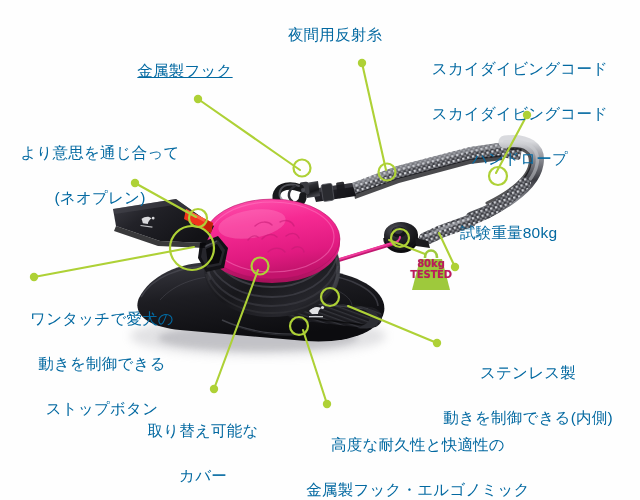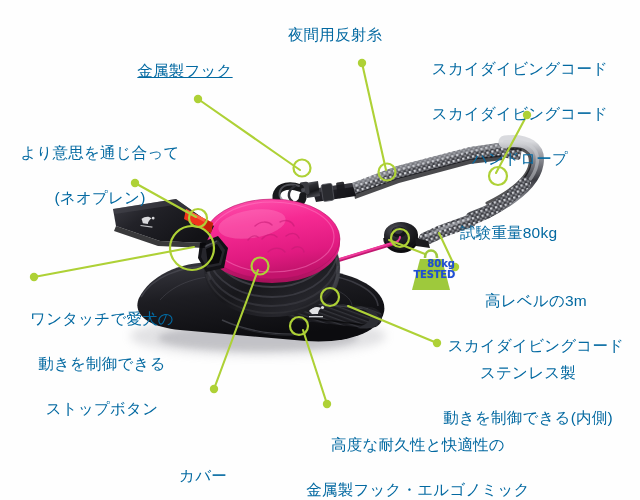--- a/index.html
+++ b/index.html
@@ -26,21 +26,21 @@
   .c-left{text-align:left;}
 
   
   svg.layer{position:absolute;left:0;top:0;width:640px;height:500px;overflow:visible;}
   svg.layer.lines{pointer-events:none;}
 
   
   .badge-wrap{position:absolute;left:407px;top:247px;width:48px;height:46px;}
   .badge-txt{
     position:absolute;left:0;top:12px;width:48px;
-    text-align:right;color:#1d4ed8;
+    text-align:center;color:#be185d;
     font-family:"DejaVu Sans",sans-serif;
     font-weight:bold;line-height:1.05;
     text-shadow:0 0 1px rgba(0,0,0,.25);
   }
   .badge-txt .l1{display:block;font-size:10px;}
   .badge-txt .l2{display:block;font-size:10px;letter-spacing:-0.2px;}
 </style>
 </head>
 <body>
 
@@ -331,30 +331,26 @@
     <span>(ネオプレン)</span>
   </div>
 
   <div class="callout c-center" style="left:4px;top:286px;width:196px;">
     <span>ワンタッチで愛犬の</span><br>
     <span>動きを制御できる</span><br>
     <span>ストップボタン</span>
   </div>
 
   <div class="callout c-center" style="left:108px;top:398px;width:190px;">
-    <br>
+    <span>取り替え可能な</span><br>
     <span>カバー</span>
   </div>
 
   <div class="callout c-left" style="left:460px;top:222px;width:180px;">試験重量80kg</div>
 
-  <div class="callout c-center" style="left:432px;top:268px;width:208px;">
-    <span>高レベルの3m</span><br>
-    <span>スカイダイビングコード</span>
-  </div>
 
   <div class="callout c-center" style="left:416px;top:340px;width:224px;">
     <span>ステンレス製</span><br>
     <span>動きを制御できる(内側)</span>
   </div>
 
   <div class="callout c-center" style="left:298px;top:412px;width:240px;">
     <span>高度な耐久性と快適性の</span><br>
     <span>金属製フック・エルゴノミック</span><br>
     

